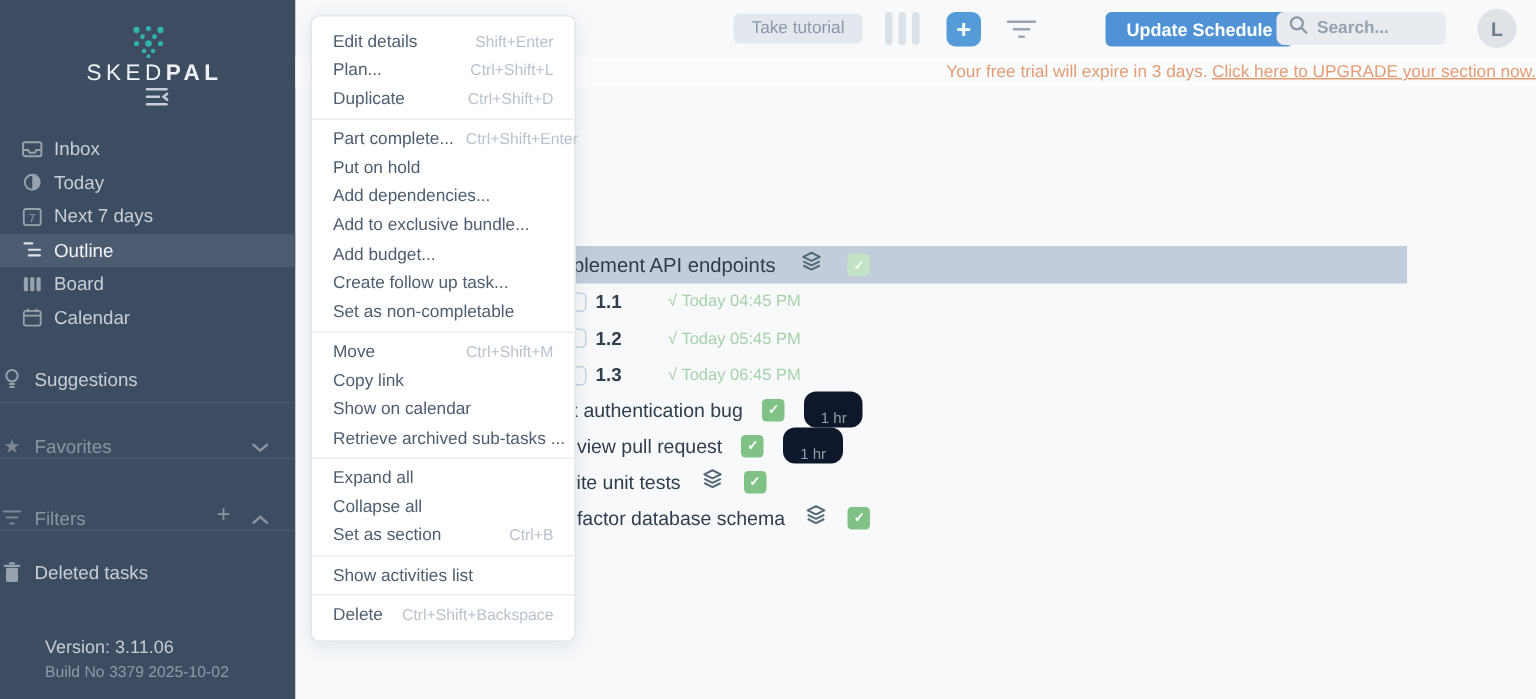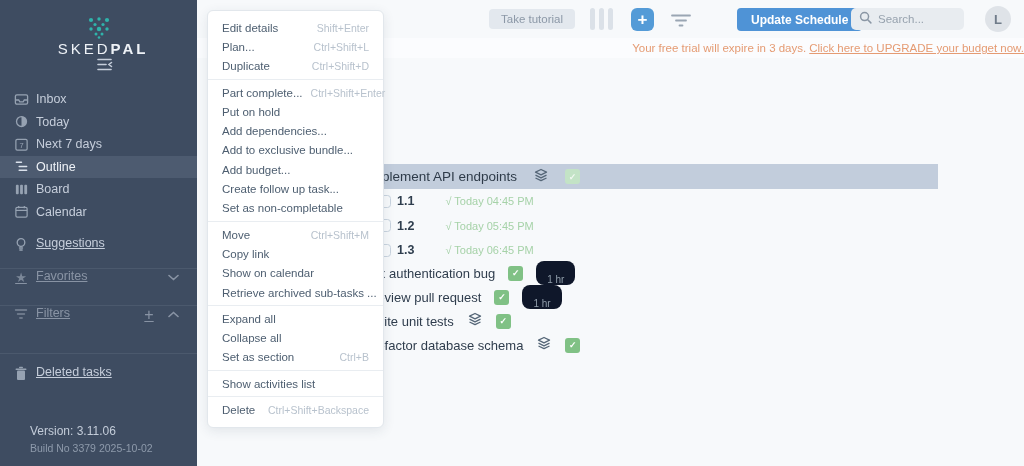--- a/index.html
+++ b/index.html
@@ -11,21 +11,21 @@
   .sidebar { position:absolute; left:0; top:0; width:197px; height:466px; background:#3e4c61; color:#c6cedb; }
   .logo-row { display:flex; align-items:center; padding:15px 12px 16px 13px;flex-direction:column; }
   .logo-mark { width:25px; height:25px; flex:0 0 auto; }
   .logo-text { font-size:15px; letter-spacing:3px; color:#eef2f7; margin-left:8px; white-space:nowrap; }
   .logo-text b { font-weight:bold; }
   .collapse-btn { margin-left:10px; cursor:pointer; display:flex; align-items:center; }
   .nav-item { display:flex; align-items:center; height:22.5px; padding-left:13px; font-size:12.5px; cursor:pointer; }
   .nav-item .nico { width:16px; height:16px; margin-right:7px; display:flex; align-items:center; justify-content:center; }
   .nav-item.active { background:#4d5b70; color:#eff3f8; }
   .side-sep { border-top:1px solid #4b596d; }
-  .side-row { display:flex; align-items:flex-start; padding-left:13px; font-size:12.5px; cursor:pointer;text-decoration:underline; }
+  .side-row { display:flex; align-items:flex-end; font-size:12.5px; cursor:pointer; }
   .side-row .nico { width:16px; height:16px; margin-right:7px; display:flex; align-items:center; justify-content:center; }
   .dim { opacity:0.55; }
   .side-spacer { flex:1; }
   .side-ctrl { width:24px; text-align:center; color:#c6cedb; font-size:13px; cursor:pointer; }
   .version-box { position:absolute; left:30px; bottom:12px; }
   .version-line { font-size:12px; color:#c3ccd9; margin-bottom:4px; }
   .build-line { font-size:10.5px; color:#8e9aab; }
 
   
   .main { position:absolute; left:197px; top:0; width:827px; height:466px; background:#f7f9fb; }
@@ -35,21 +35,21 @@
   .cols-icon { position:absolute; left:393px; top:8px; display:flex; gap:4px; cursor:pointer; }
   .cols-icon i { display:block; width:5px; height:22px; background:#dbe1e8; border-radius:2.5px; }
   .btn-plus { position:absolute; left:434px; top:8px; width:23px; height:23px; background:#549bd7; border:none;
     border-radius:6px; color:#fff; font-size:17px; line-height:21px; text-align:center; cursor:pointer; font-weight:bold; }
   .filter-top { position:absolute; left:474px; top:13px; cursor:pointer; }
   .btn-update { position:absolute; left:540px; top:8px; height:23px; padding:0 14px; background:#4f93d6; border:none;
     border-radius:4px; color:#fff; font-weight:bold; font-size:12px; cursor:pointer; }
   .search-box { position:absolute; left:654px; top:8px; width:113px; height:22px; background:#e8ecf0; border-radius:5px;
     display:flex; align-items:center; padding:0 8px; }
   .search-box input { border:none; background:transparent; outline:none; width:80px; margin-left:6px;
-    font-size:11.5px; color:#5a6675; font-family:"Liberation Sans",sans-serif; }
+    font-size:11.5px; color:#5a6675; font-family:"Liberation Sans",sans-serif;font-weight:bold; }
   .search-box input::placeholder { color:#97a2ae; }
   .avatar { position:absolute; left:788px; top:6px; width:26px; height:26px; border-radius:50%; background:#dfe3e8;
     color:#707c8a; font-weight:bold; font-size:13px; display:flex; align-items:center; justify-content:center; cursor:pointer; }
 
   .trial-banner { position:absolute; left:0; top:38px; width:827px; height:20px; background:#fbfcfe;
     display:flex; align-items:center; justify-content:flex-end; font-size:11.5px; color:#e59b73; white-space:nowrap; }
   .trial-banner a { color:#e59b73; text-decoration:underline; margin-left:3px; cursor:pointer; }
 
   
   .hl-row { position:absolute; left:148px; top:164px; width:593px; height:25px; background:#c2cddc; }
@@ -254,21 +254,21 @@
           <circle cx="6" cy="6" r="4.3"></circle>
             <path d="M9.4 9.4 L12.8 12.8"></path>
         </svg>
       </span>
       <input type="text" placeholder="Search..." style="">
     </div>
     <div class="avatar">L</div>
 
     <div class="trial-banner">
       <span>Your free trial will expire in 3 days.</span>
-      <a>Click here to UPGRADE your budget now.</a>
+      <a>Click here to UPGRADE your section now.</a>
     </div>
 
     <div class="hl-row"></div>
     <div class="row-abs" style="left:170px; top:164px; height:25px; gap:16px; z-index:2;">
       <span class="task-title parent-title">Implement API endpoints</span>
       <span>
         <svg width="16" height="16" viewBox="0 0 16 16" fill="none" stroke="#566778" stroke-width="1.3" stroke-linejoin="round">
           <path d="M8 2.5 L13.5 5.2 L8 7.9 L2.5 5.2 Z"></path>
             <path d="M2.5 8.2 L8 10.9 L13.5 8.2"></path>
             <path d="M2.5 11 L8 13.7 L13.5 11"></path>

